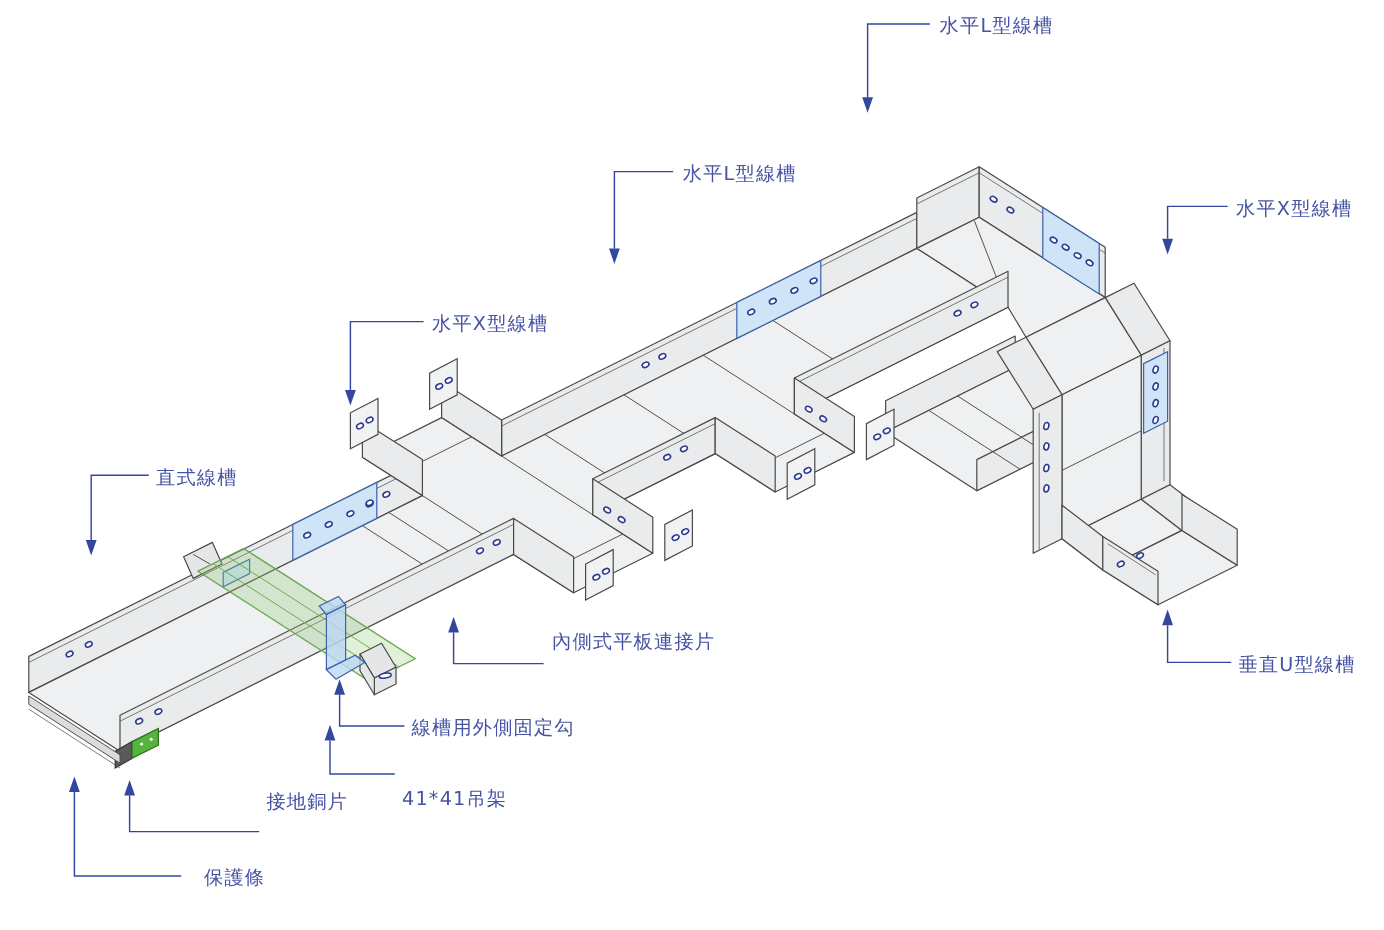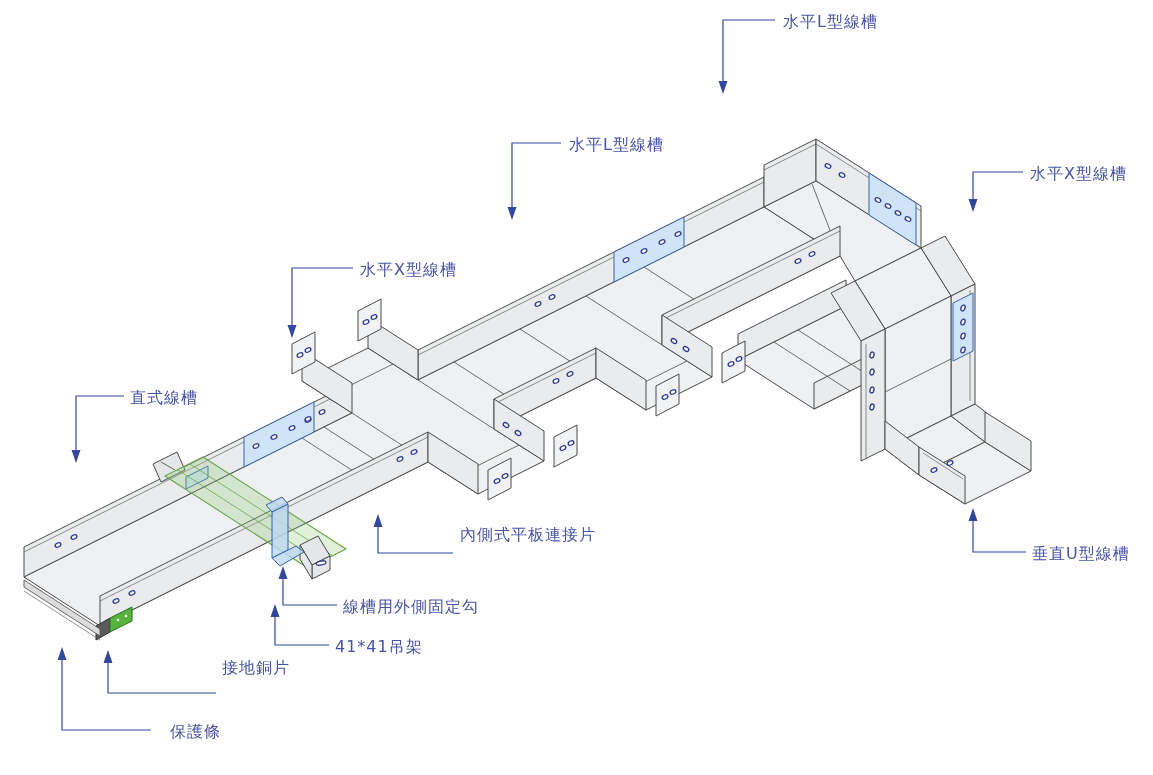--- a/index.html
+++ b/index.html
@@ -253,17 +253,17 @@
     </g>
   </svg>
 
   <div class="lbl" style="left:783px;top:12px">水平L型線槽</div>
   <div class="lbl" style="left:569px;top:135px">水平L型線槽</div>
   <div class="lbl" style="left:1030px;top:164px">水平X型線槽</div>
   <div class="lbl" style="left:360px;top:260px">水平X型線槽</div>
   <div class="lbl" style="left:130px;top:388px">直式線槽</div>
   <div class="lbl" style="left:460px;top:525px">內側式平板連接片</div>
   <div class="lbl" style="left:343px;top:597px">線槽用外側固定勾</div>
-  <div class="lbl" style="left:335px;top:637px">41*41吊架</div>
+  <div class="lbl" style="left:335px;top:656px">41*41吊架</div>
   <div class="lbl" style="left:222px;top:658px">接地銅片</div>
   <div class="lbl" style="left:170px;top:722px">保護條</div>
   <div class="lbl" style="left:1032px;top:544px">垂直U型線槽</div>
 </div>
 
 </body></html>

